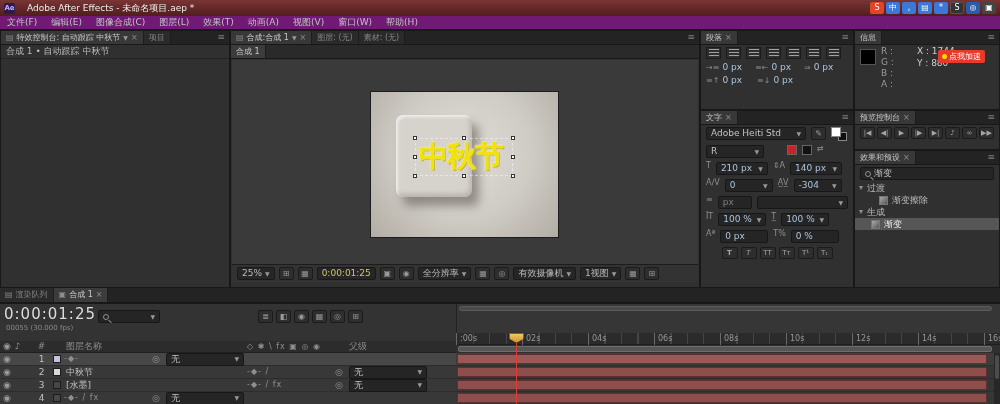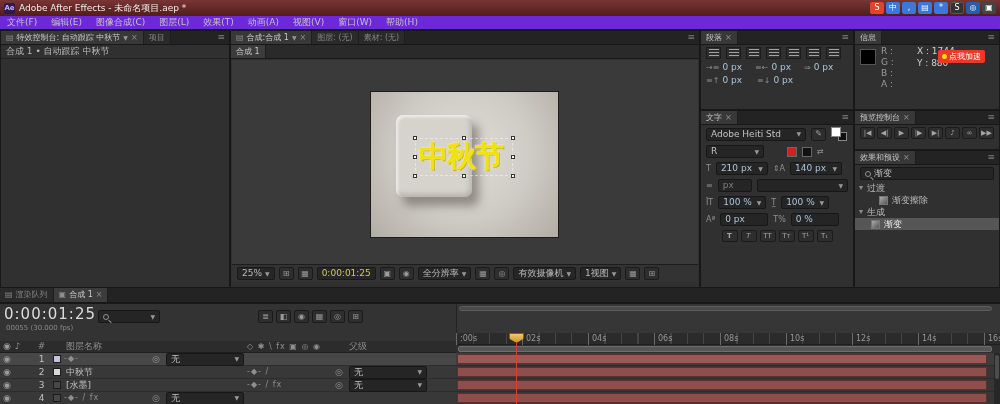--- a/index.html
+++ b/index.html
@@ -1,39 +1,39 @@
 <!DOCTYPE html>
 <html><head>
 <meta charset="utf-8">
 <style>
   *{margin:0;padding:0;box-sizing:border-box}
   html,body{width:1000px;height:404px;overflow:hidden;background:#1b1b1b}
   #root{position:relative;width:1000px;height:404px;font-family:"DejaVu Sans","Liberation Sans",sans-serif;font-size:9px;color:#b5b5b5;background:#2a2a2a;line-height:1}
   .abs{position:absolute}
   .flex{display:flex;align-items:center}
   
-  .titlebar{position:absolute;left:0;top:0;width:1000px;height:16px;background:linear-gradient(#7a3434,#511d1c);color:#eee;display:flex;align-items:center;gap:4px;padding:0 4px}
+  .titlebar{position:absolute;left:0;top:0;width:1000px;height:16px;background:linear-gradient(#7a3434,#511d1c);color:#eee;display:flex;align-items:center;gap:12px;padding:0 4px}
   .appicon{width:11px;height:11px;background:#2d1b4e;color:#cfa9ff;font-size:7px;display:flex;align-items:center;justify-content:center;border-radius:2px;font-weight:bold}
   .tray{margin-left:auto;display:flex;align-items:center;gap:2px}
   .tico{min-width:14px;height:12px;display:flex;align-items:center;justify-content:center;font-size:8px;border-radius:2px;color:#fff;padding:0 2px}
-  .menubar{position:absolute;left:0;top:16px;width:1000px;height:14px;background:#6d28d9;border-bottom:1px solid #161616;display:flex;align-items:center;color:#c3c3c3}
+  .menubar{position:absolute;left:0;top:16px;width:1000px;height:14px;background:#701a75;border-bottom:1px solid #161616;display:flex;align-items:center;color:#c3c3c3}
   .mitem{padding:0 7px;height:14px;display:flex;align-items:center;white-space:nowrap}
   
   .panel{position:absolute;background:#303030;border:1px solid #181818}
   .phead{height:14px;background:#232323;display:flex;align-items:stretch;border-bottom:1px solid #181818;overflow:hidden}
   .ptab{display:flex;align-items:center;gap:3px;padding:0 5px;background:#383838;color:#c9c9c9;border-right:1px solid #1d1d1d;white-space:nowrap;font-size:8px}
   .ptab.dim{background:#2a2a2a;color:#848484}
   .pend{margin-left:auto;display:flex;align-items:center;gap:4px;padding:0 4px;color:#7d7d7d}
   .x{color:#8d8d8d;font-size:8px}
   .car{font-size:6px;color:#999}
   .dd{background:#252525;border:1px solid #171717;border-radius:2px;display:flex;align-items:center;gap:3px;padding:0 4px;height:13px;color:#c2c2c2;white-space:nowrap}
   .dd .car{margin-left:auto}
   .numv{color:#a9c4de}
   .glyph{color:#8f8f8f;font-size:8px;white-space:nowrap}
-  .srow{display:flex;align-items:center;gap:5px;padding:2px 5px}
+  .srow{display:flex;gap:5px;padding:2px 5px}
   
   .viewer{position:absolute;background:#3a3a3a;overflow:hidden}
   .cimg{position:absolute;background:radial-gradient(circle at 50% 42%,#e0ddd8 0%,#cfccc6 52%,#b2ada4 100%);box-shadow:0 0 0 1px #1d1d1d}
   .emboss{position:absolute;border-radius:7px;background:#d6d3cd;box-shadow:7px 9px 10px rgba(80,74,64,.5),inset 2px 2px 3px rgba(255,255,255,.65),inset -2px -3px 5px rgba(125,118,105,.35)}
   .ctext{position:absolute;color:#f2e20b;font-weight:bold;font-size:29px;letter-spacing:-1px;text-shadow:0 0 2px #fffad0,1px 1px 0 #b8a500;white-space:nowrap}
   .selbox{position:absolute;border:1px dashed rgba(255,255,255,.45)}
   .hd{position:absolute;width:4px;height:4px;background:#fff;border:1px solid #333}
   
   .tbar{position:absolute;display:flex;align-items:center;gap:4px;padding:0 5px;background:#333;border-top:1px solid #1c1c1c}
   .tbox{background:#262626;border:1px solid #191919;border-radius:2px;height:13px;display:flex;align-items:center;gap:3px;padding:0 4px;color:#b9b9b9;white-space:nowrap}
@@ -304,20 +304,32 @@
           <span class="numv">210 px</span>
           <span class="car">▼</span>
         </span>
       <span class="glyph">⇕A</span>
       <span class="dd" style="width:52px">
           <span class="numv">140 px</span>
           <span class="car">▼</span>
         </span>
     </div>
     <div class="srow">
+      <span class="glyph">A∕V</span>
+      <span class="dd" style="width:48px">
+          <span class="numv">0</span>
+          <span class="car">▼</span>
+        </span>
+      <span class="glyph">A̲V̲</span>
+      <span class="dd" style="width:48px">
+          <span class="numv">-304</span>
+          <span class="car">▼</span>
+        </span>
+    </div>
+    <div class="srow">
       <span class="glyph">≡</span>
       <span class="dd" style="width:34px;color:#7f7f7f">
           <span>px</span>
         </span>
       <span class="dd" style="flex:1">
           <span class="car" style="margin-left:auto">▼</span>
         </span>
     </div>
     <div class="srow">
       <span class="glyph">ĪT</span>

